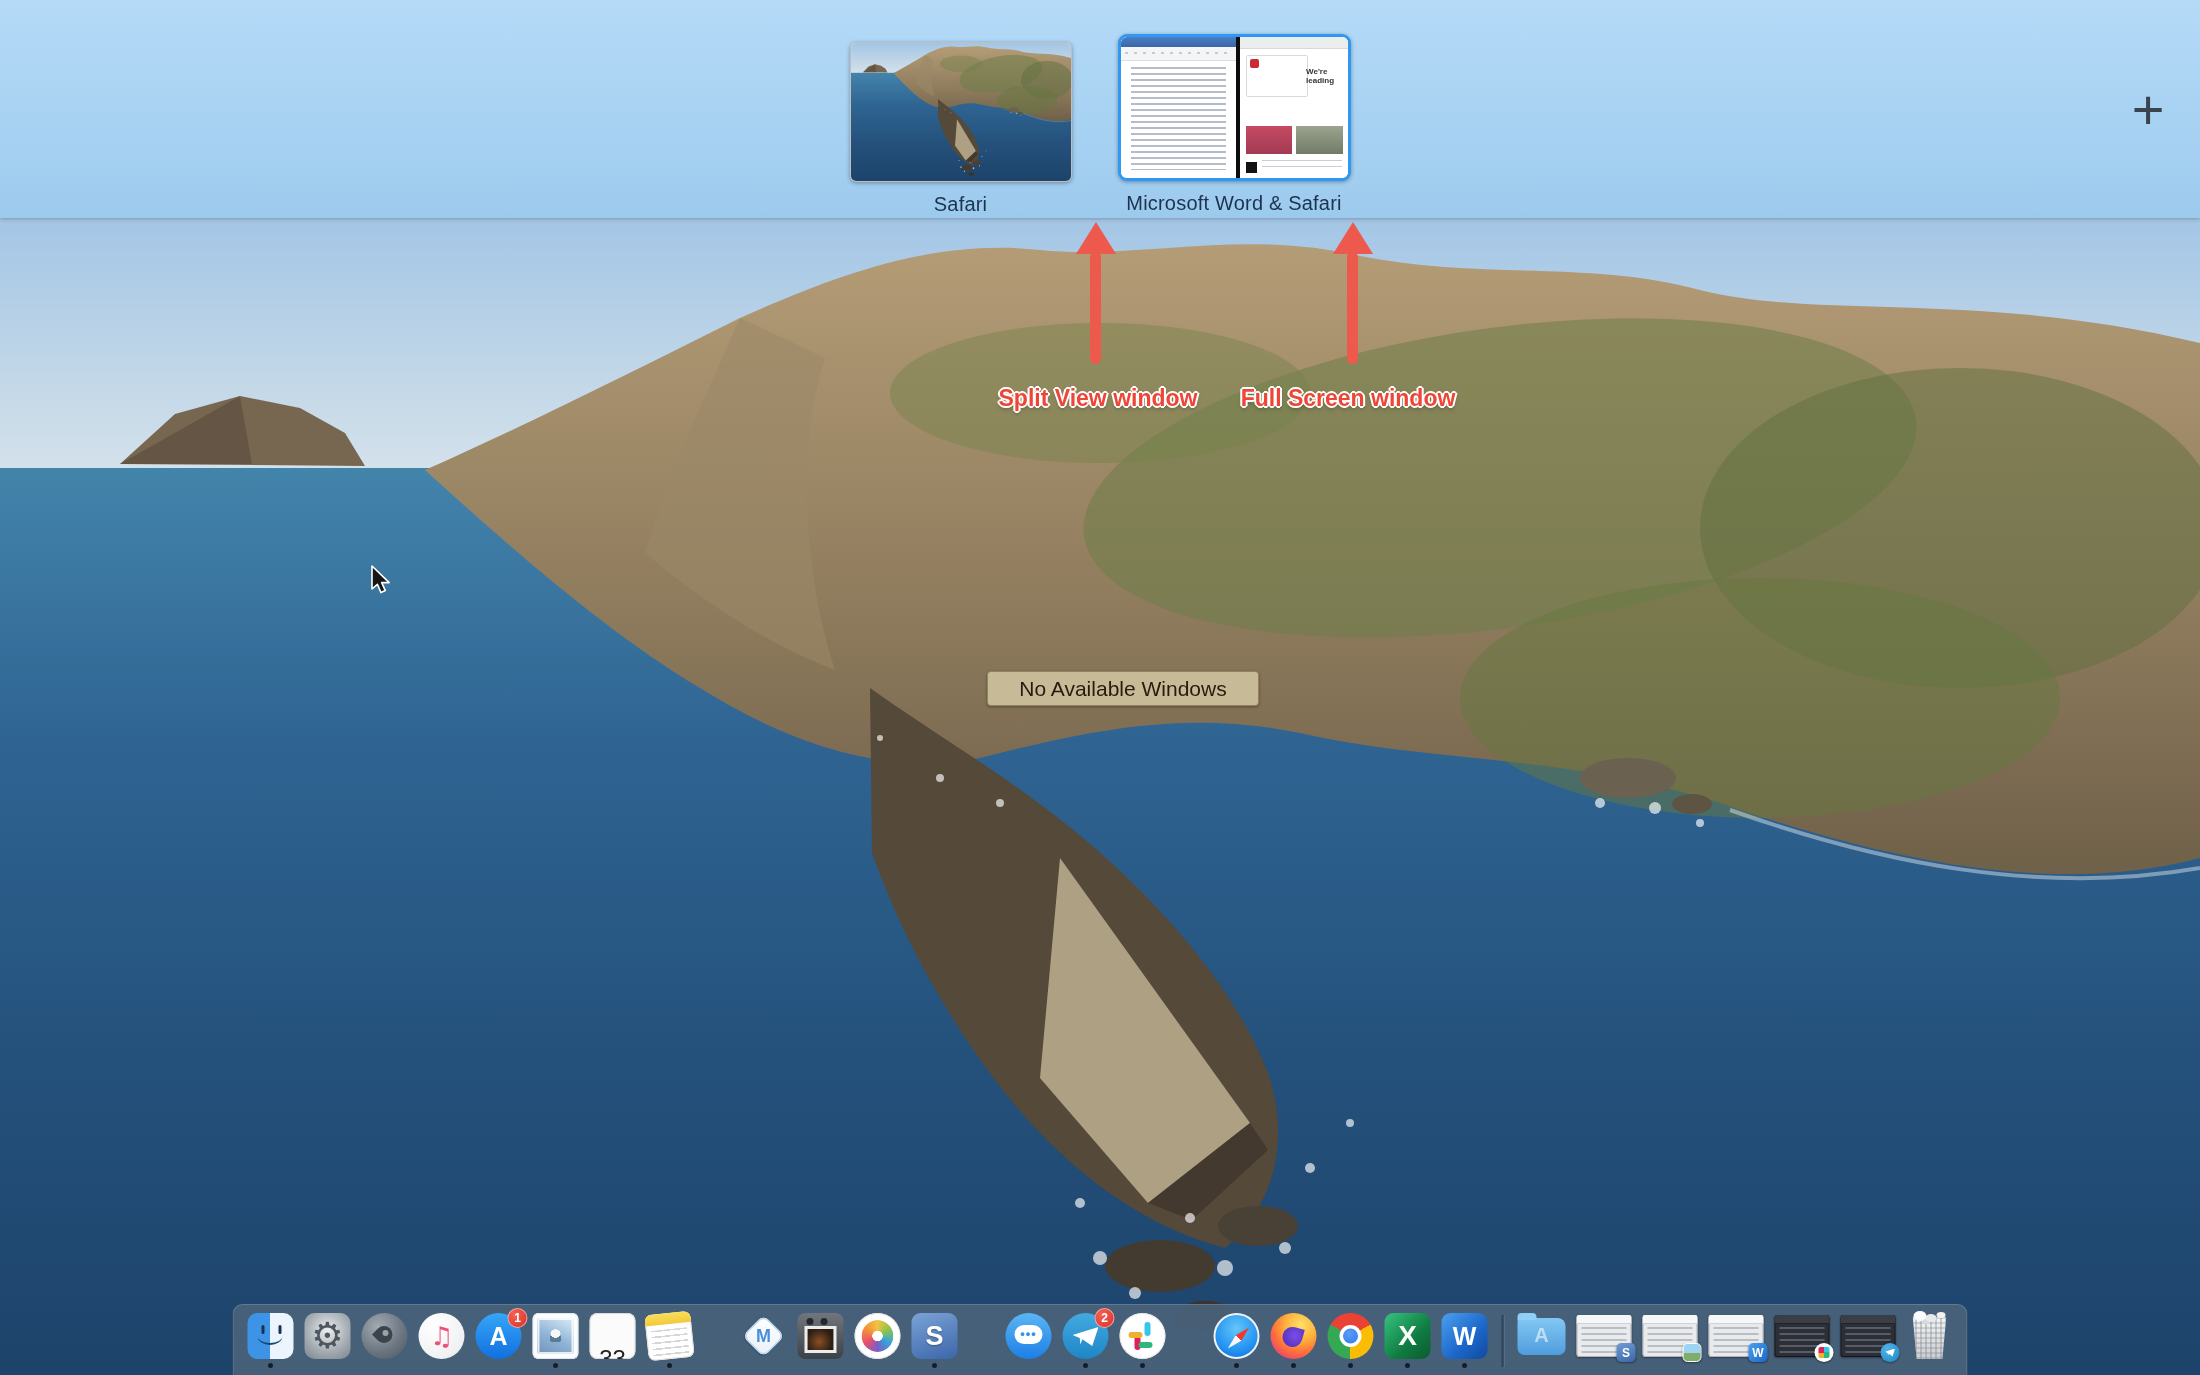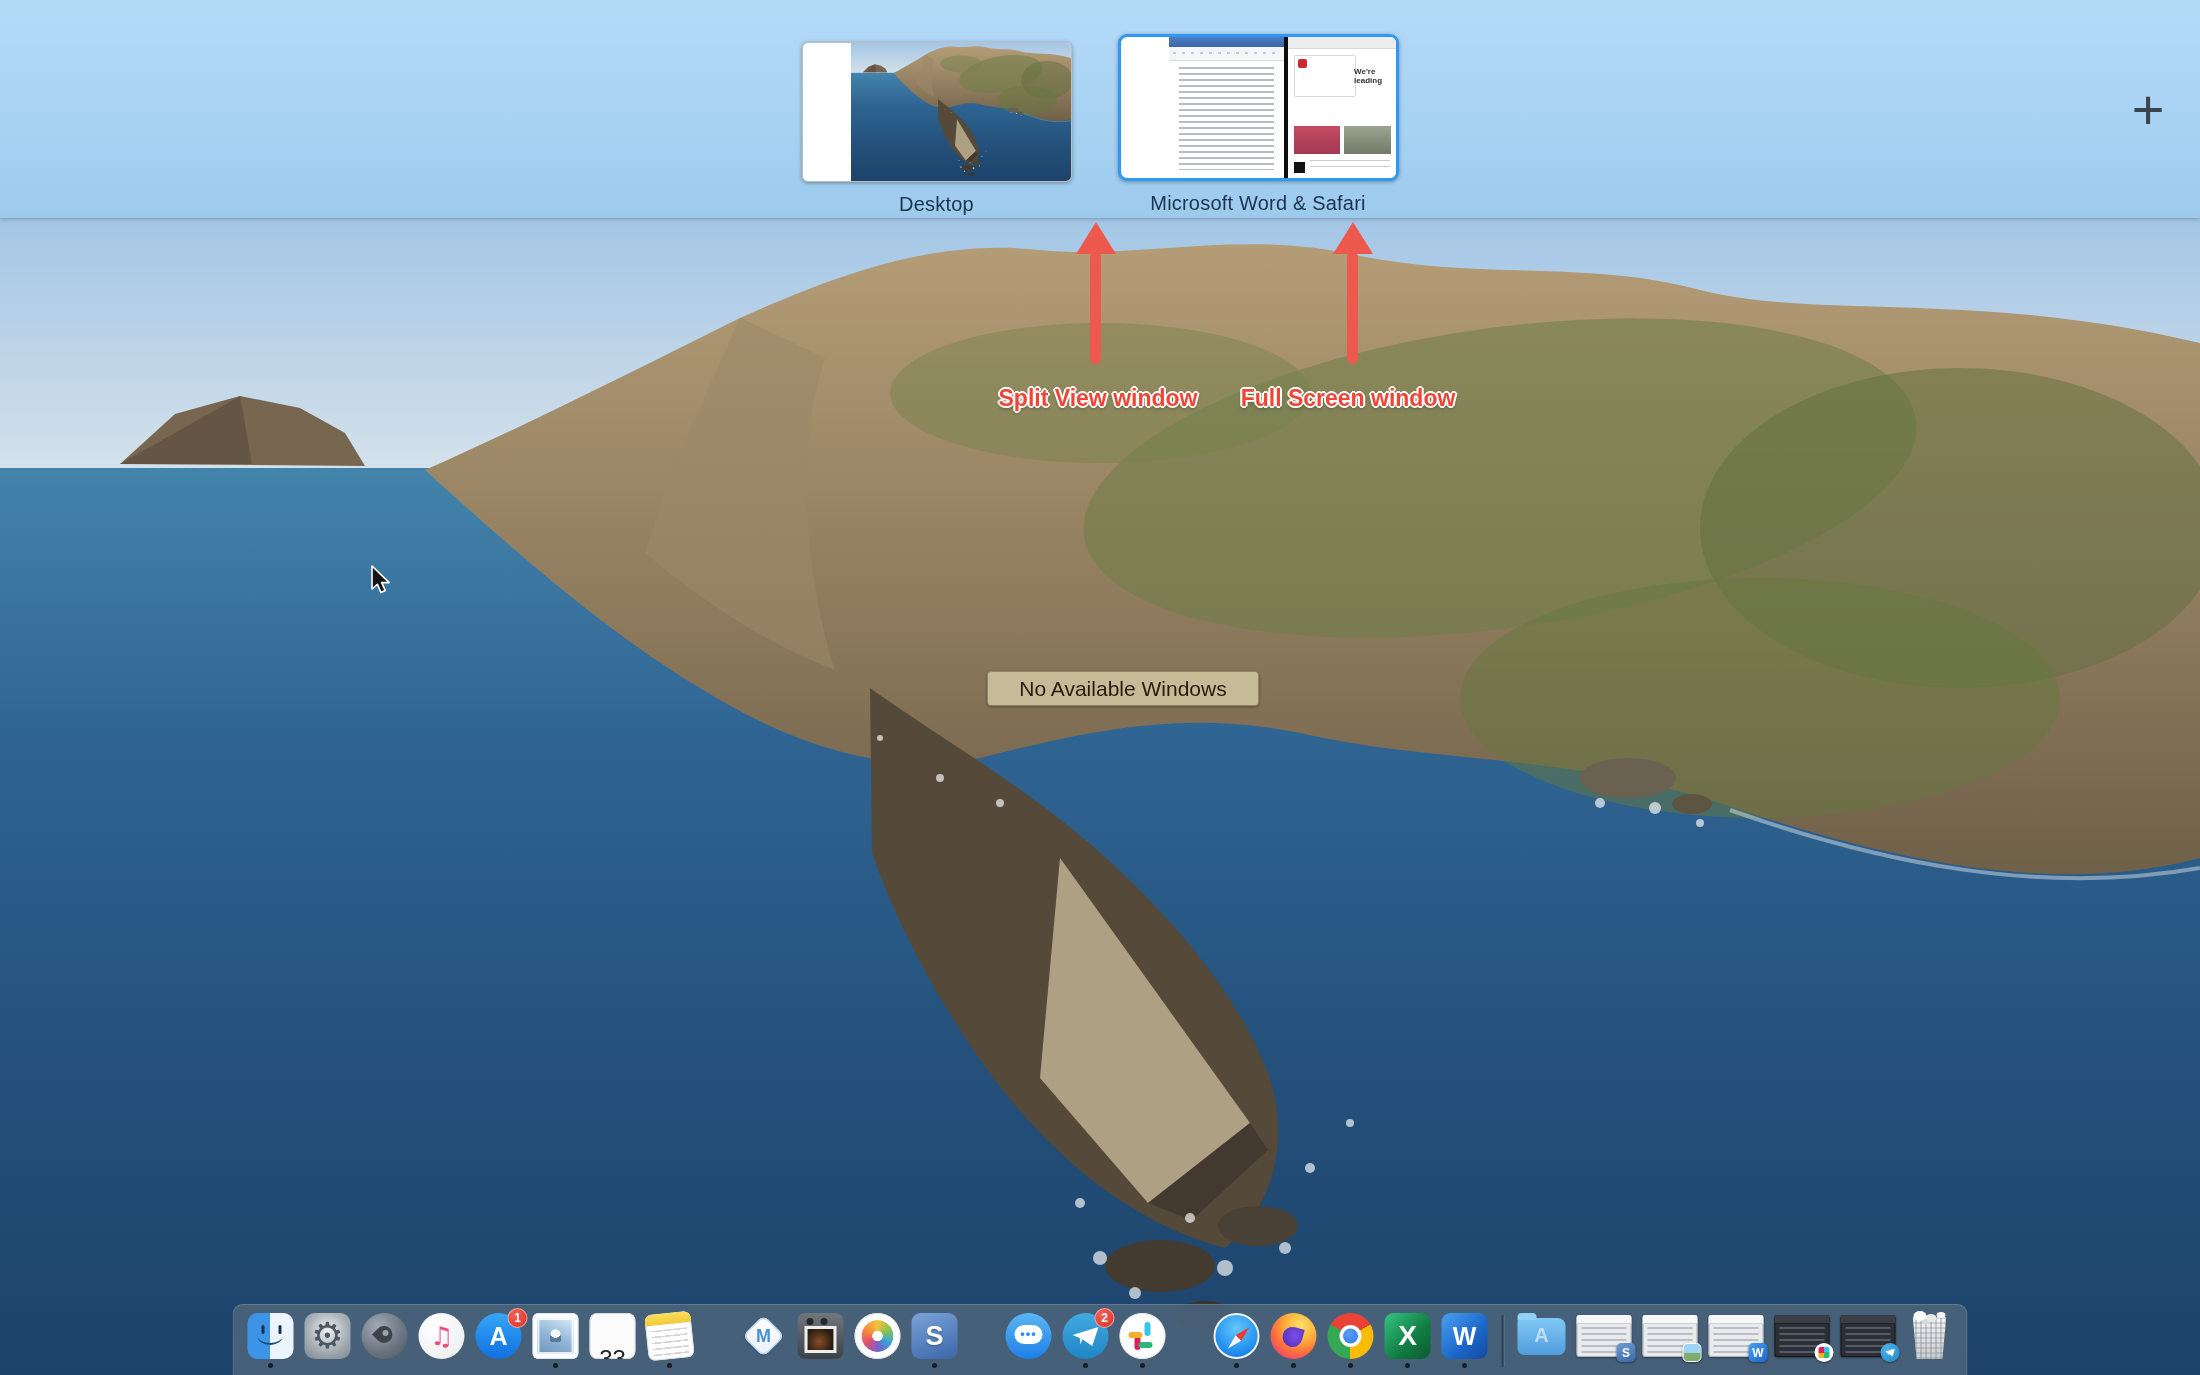--- a/index.html
+++ b/index.html
@@ -10,21 +10,21 @@
   .wallpaper{position:absolute;left:0;top:218px;width:2200px;height:1157px;}
   .wallpaper svg{display:block;width:100%;height:100%;}
 
   
   .spaces-bar{position:absolute;left:0;top:0;width:2200px;height:218px;
     background:linear-gradient(180deg,#b4daf7 0%,#a5d0f1 70%,#9ccaed 100%);
     box-shadow:0 1px 4px rgba(0,0,0,.25);}
   .spaces-row{position:absolute;left:0;top:0;width:100%;display:flex;justify-content:center;gap:46px;}
   .space{display:flex;flex-direction:column;align-items:center;}
   .space-label{margin-top:11px;font-size:20px;color:#1c3350;letter-spacing:.2px;}
-  .thumb{border-radius:6px;overflow:hidden;box-shadow:0 1px 4px rgba(0,0,0,.35);background:#fff;padding-left:48px;}
+  .thumb{border-radius:6px;overflow:hidden;box-shadow:0 1px 4px rgba(0,0,0,.35);background:#fff;}
   .thumb-desktop{width:220px;height:138px;margin-top:42px;border:1px solid rgba(0,0,0,.25);}
   .thumb-desktop svg{display:block;width:100%;height:100%;}
   .thumb-wns{width:227px;height:141px;margin-top:34px;border:3px solid #2f97f4;border-radius:9px;display:flex;}
   .thumb-notes{width:222px;height:138px;margin-top:42px;border:1px solid rgba(0,0,0,.22);background:#fafafa;position:relative;}
 
   
   .wns-word{width:52%;position:relative;background:#fff;}
   .wns-word .tb{height:10px;background:linear-gradient(#4a7ec2,#3b66a8);}
   .wns-word .ribbon{height:13px;background:#f4f5f7;border-bottom:1px solid #dcdee2;
     background-image:repeating-linear-gradient(90deg,#c6cad2 0 3px,transparent 3px 9px);
@@ -324,21 +324,21 @@
 
   <div class="spaces-bar">
     <div class="spaces-row">
 
       <div class="space">
         <div class="thumb thumb-desktop">
           <svg viewBox="0 0 2200 1157" preserveAspectRatio="none">
               <use href="#catalina"></use>
             </svg>
         </div>
-        <div class="space-label">Desktop</div>
+        <div class="space-label">Safari</div>
       </div>
 
       <div class="space">
         <div class="thumb thumb-wns">
           <div class="wns-word">
             <div class="tb"></div>
             <div class="ribbon"></div>
             <div class="doc"></div>
           </div>
           <div class="wns-safari">

